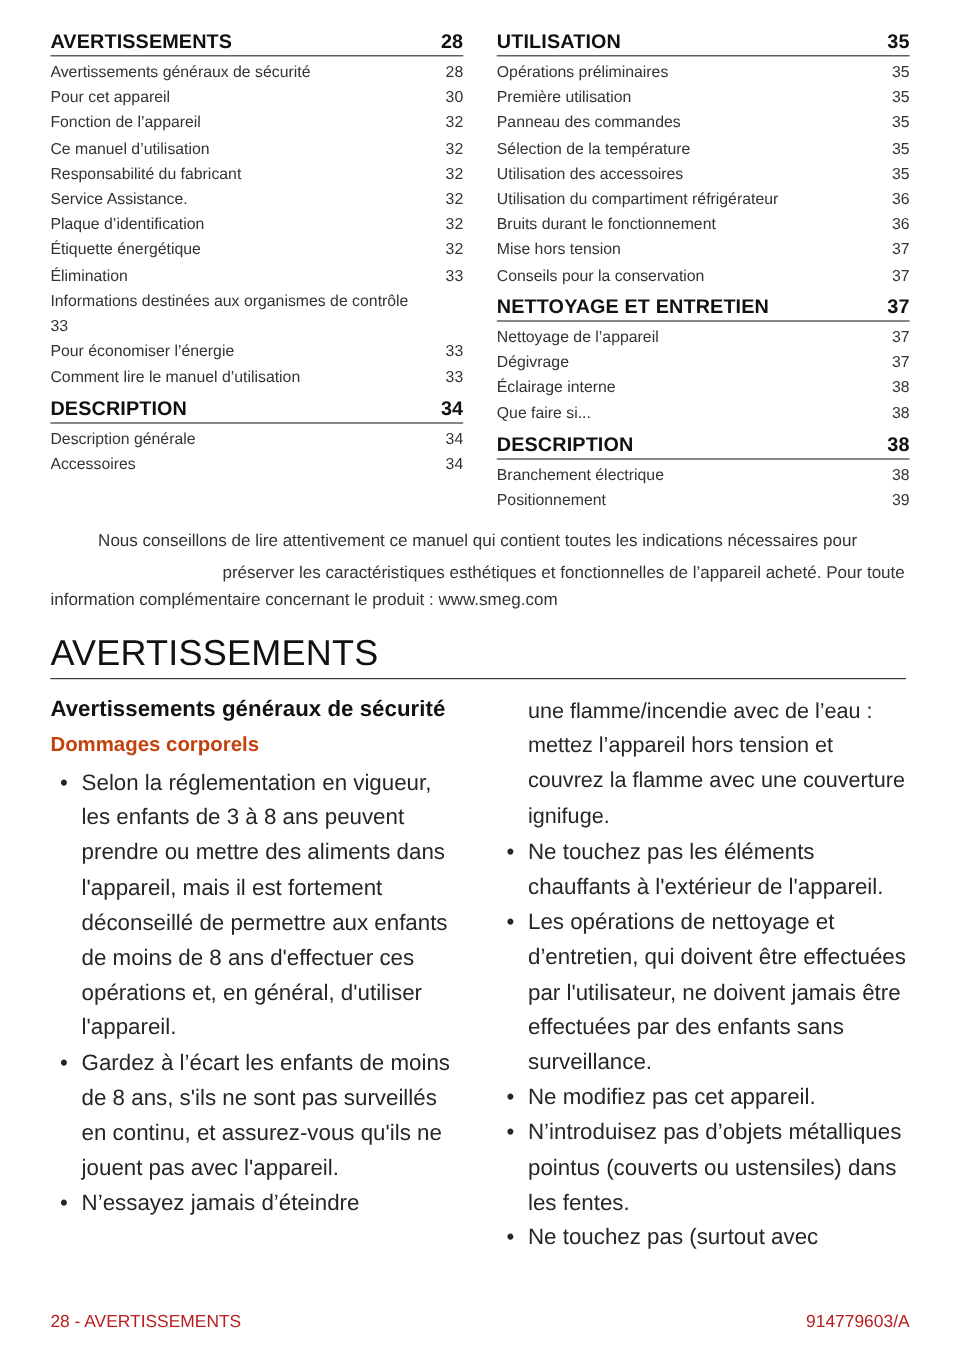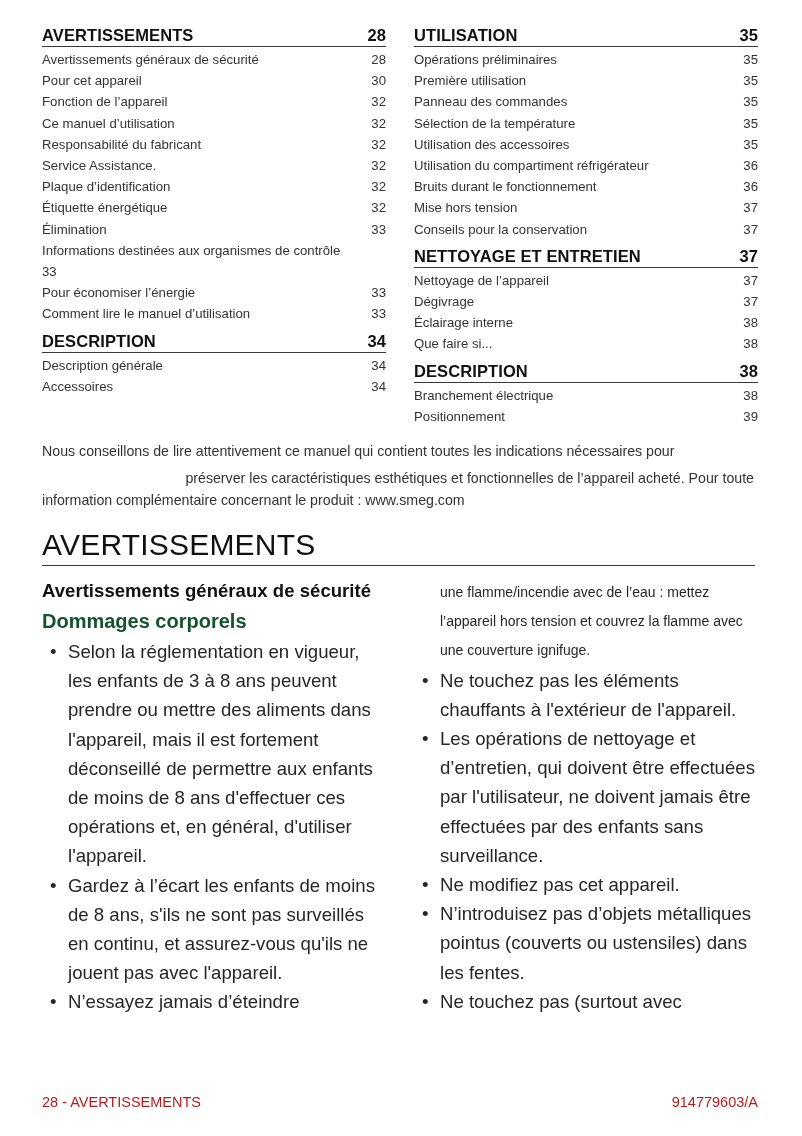--- a/index.html
+++ b/index.html
@@ -82,21 +82,21 @@
   
   .intro {
     position: absolute;
     left: 42px;
     top: 440px;
     width: 712px;
     font-size: 14.2px;
     line-height: 22.5px;
     color: #333;
   }
-  .intro .l1 { display:block; }
+  .intro .l1 { display:block;text-align:center; }
   .intro .l2 { display:block; margin-top: 4px; text-align: right; }
   .intro .l3 { display:block; }
 
   
   .chapter {
     position: absolute;
     left: 42px;
     top: 527px;
     width: 713px;
   }
@@ -125,24 +125,24 @@
 
   .h2 {
     font-size: 18.5px;
     font-weight: bold;
     line-height: 25px;
     color: #111;
     margin: 0 0 6px 0;
     letter-spacing: 0.05px;
   }
   .h3 {
-    font-size: 20px;
+    font-size: 17px;
     font-weight: bold;
     line-height: 24px;
-    color: #14532d;
+    color: #c2410c;
     margin: 4px 0 4px 0;
   }
   ul.blist {
     list-style: none;
     margin: 0;
     padding: 0;
   }
   ul.blist li {
     position: relative;
     padding-left: 26px;
@@ -154,21 +154,21 @@
   ul.blist li .bullet {
     position: absolute;
     left: 8px;
     top: 0;
     font-size: 18.6px;
     line-height: 29.2px;
   }
   
   .cont {
     padding-left: 26px;
-    font-size: 14px;
+    font-size: 18px;
     line-height: 29.2px;
     color: #262626;
     font-weight: 300;
   }
 
   
   .footer {
     position: absolute;
     left: 42px;
     top: 1094px;

